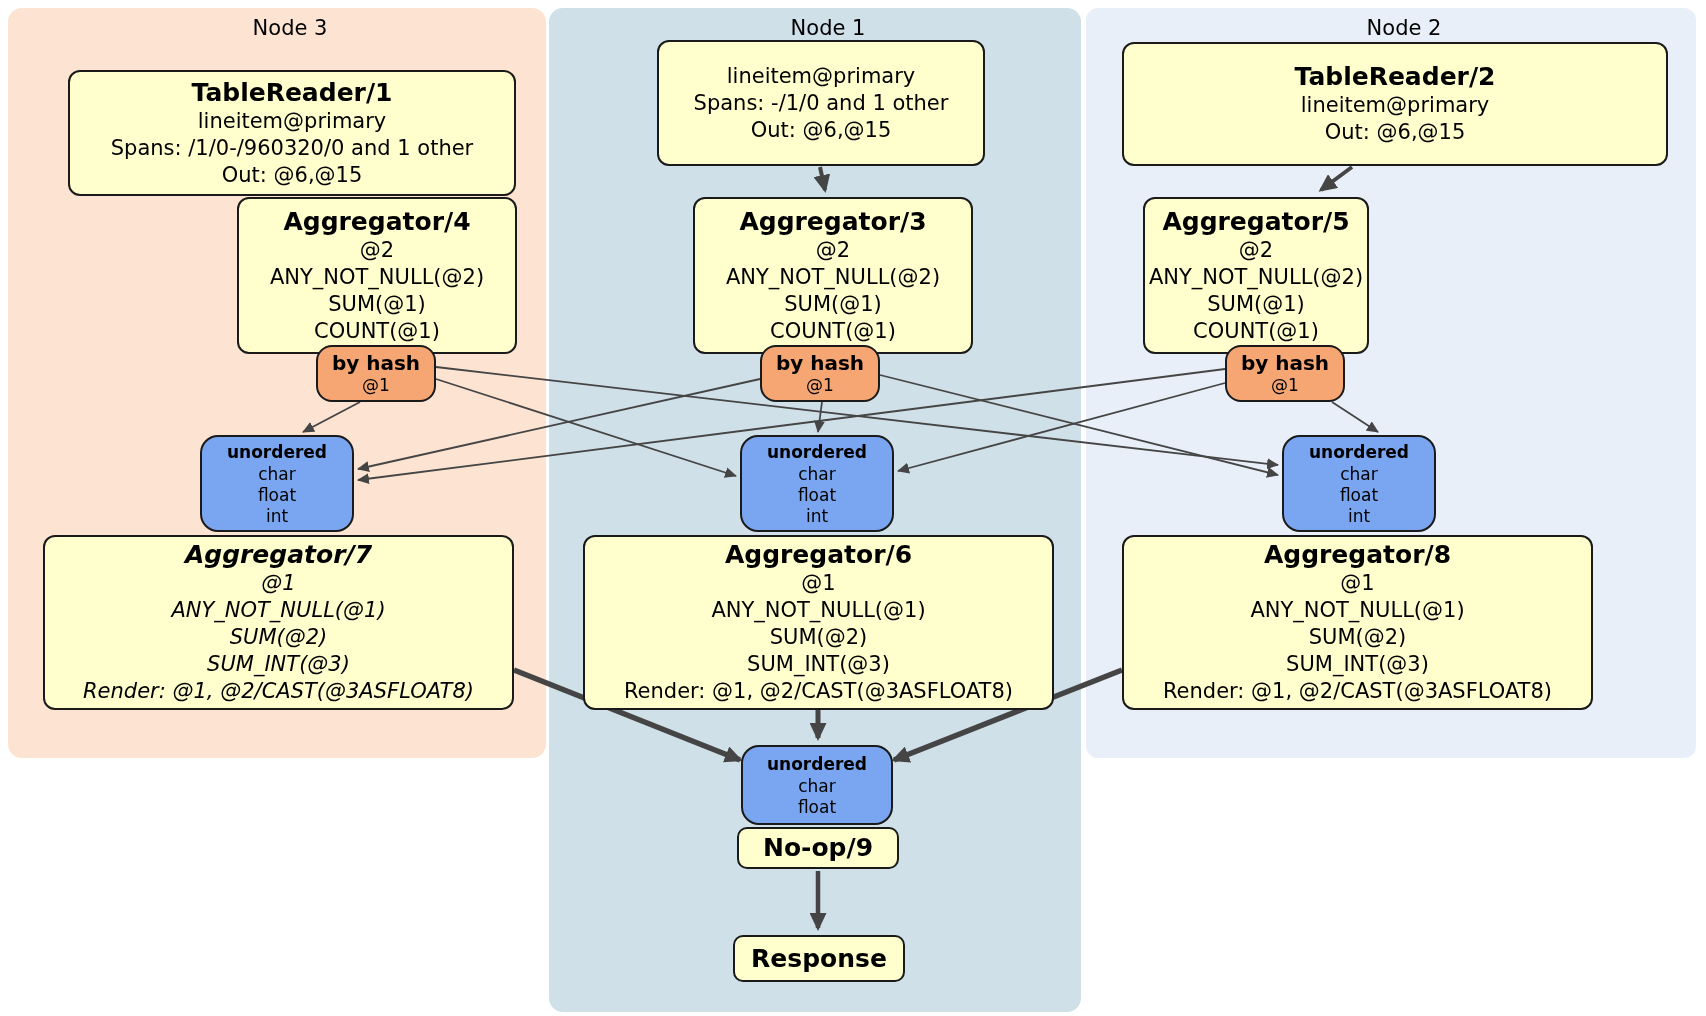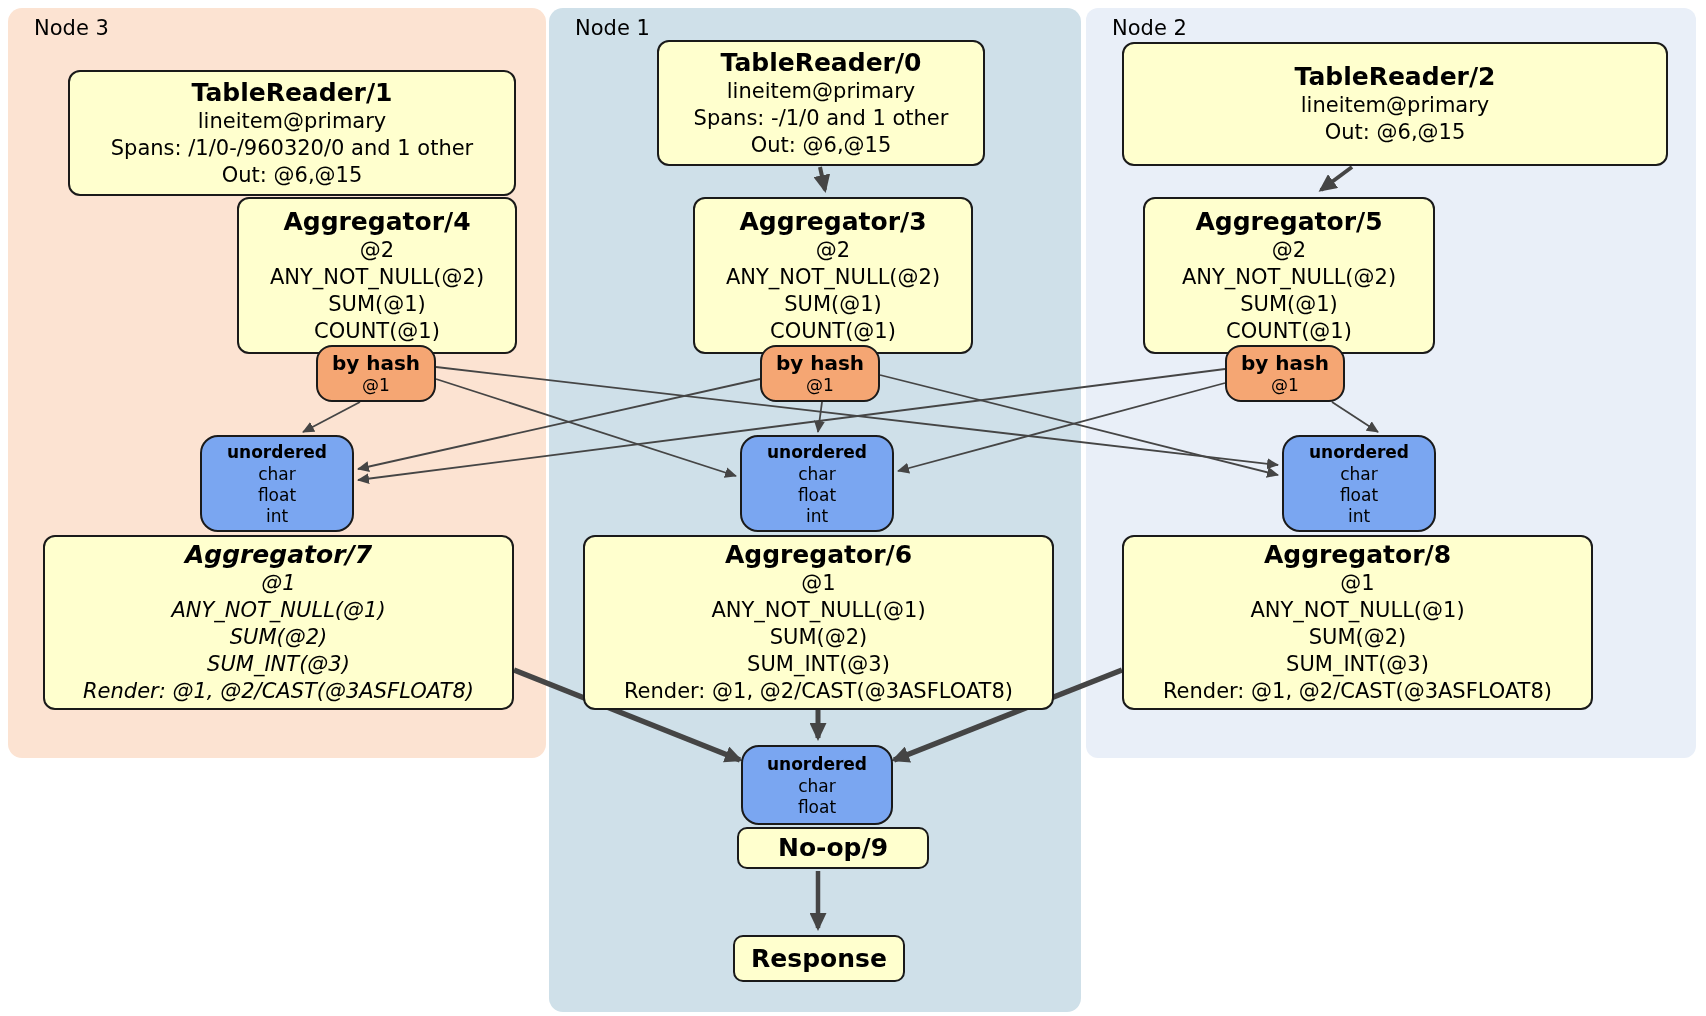--- a/index.html
+++ b/index.html
@@ -3,21 +3,21 @@
 <meta charset="utf-8">
 <style>
   html,body{margin:0;padding:0;background:#ffffff;}
   #canvas{
     position:relative;width:1706px;height:1016px;overflow:hidden;
     background:#ffffff;
     font-family:"DejaVu Sans","Liberation Sans",sans-serif;
     color:#000;
   }
   .region{position:absolute;border-radius:14px;z-index:1;}
-  .region-label{font-size:21px;padding:8px 0 0 26px;color:#000;}
+  .region-label{font-size:21px;padding:8px 0 0 26px;color:#000;text-align:center;}
   #region-node3{left:8px;top:8px;width:538px;height:750px;background:#fce3d2;}
   #region-node1{left:549px;top:8px;width:532px;height:1004px;background:#cfe0e9;}
   #region-node2{left:1086px;top:8px;width:610px;height:750px;background:#e9eff8;border-radius:12px;}
 
   svg.edges{position:absolute;left:0;top:0;z-index:2;}
 
   .pbox{
     position:absolute;z-index:3;background:#ffffce;border:2px solid #1a1a1a;
     border-radius:12px;text-align:center;box-sizing:border-box;
     display:flex;flex-direction:column;justify-content:center;
@@ -45,32 +45,32 @@
     position:absolute;z-index:3;background:#ffffce;border:2px solid #1a1a1a;
     border-radius:10px;text-align:center;box-sizing:border-box;
     display:flex;flex-direction:column;justify-content:center;
   }
 
   #box-tr1{left:68px;top:40px;width:448px;height:126px;margin-top:30px;}
   #box-tr0{left:657px;top:40px;width:328px;height:126px;}
   #box-tr2{left:1122px;top:42px;width:546px;height:124px;}
   #box-agg4{left:237px;top:197px;width:280px;height:157px;}
   #box-agg3{left:693px;top:197px;width:280px;height:157px;}
-  #box-agg5{left:1143px;top:197px;width:292px;height:157px;}
+  #box-agg5{left:1143px;top:197px;width:226px;height:157px;}
   #router-3{left:316px;top:345px;width:120px;height:57px;}
   #router-1{left:760px;top:345px;width:120px;height:57px;}
   #router-2{left:1225px;top:345px;width:120px;height:57px;}
   #sync-3{left:200px;top:435px;width:154px;height:97px;}
   #sync-1{left:740px;top:435px;width:154px;height:97px;}
   #sync-2{left:1282px;top:435px;width:154px;height:97px;}
   #box-agg7{left:43px;top:535px;width:471px;height:175px;font-style:italic;}
   #box-agg6{left:583px;top:535px;width:471px;height:175px;}
   #box-agg8{left:1122px;top:535px;width:471px;height:175px;}
   #sync-final{left:741px;top:745px;width:152px;height:80px;}
-  #box-noop{left:737px;top:827px;width:192px;height:42px;text-align:center;}
+  #box-noop{left:737px;top:827px;width:162px;height:42px;text-align:center;}
   #box-response{left:733px;top:935px;width:172px;height:47px;}
 </style>
 </head>
 <body>
 
 <div id="canvas">
 
   <div class="region" id="region-node3">
     <div class="region-label">Node 3</div>
   </div>
@@ -112,21 +112,20 @@
     <line x1="818" y1="871" x2="818" y2="928" stroke="#454545" stroke-width="4.5" marker-end="url(#arrow-thick)"></line>
   </svg>
 
   <div class="pbox" id="box-tr1">
     <div class="ptitle">TableReader/1</div>
     <div class="pline">lineitem@primary</div>
     <div class="pline">Spans: /1/0-/960320/0 and 1 other</div>
     <div class="pline">Out: @6,@15</div>
   </div>
   <div class="pbox" id="box-tr0">
-    <div class="ptitle">TableReader/0</div>
     <div class="pline">lineitem@primary</div>
     <div class="pline">Spans: -/1/0 and 1 other</div>
     <div class="pline">Out: @6,@15</div>
   </div>
   <div class="pbox" id="box-tr2">
     <div class="ptitle">TableReader/2</div>
     <div class="pline">lineitem@primary</div>
     <div class="pline">Out: @6,@15</div>
   </div>
 

